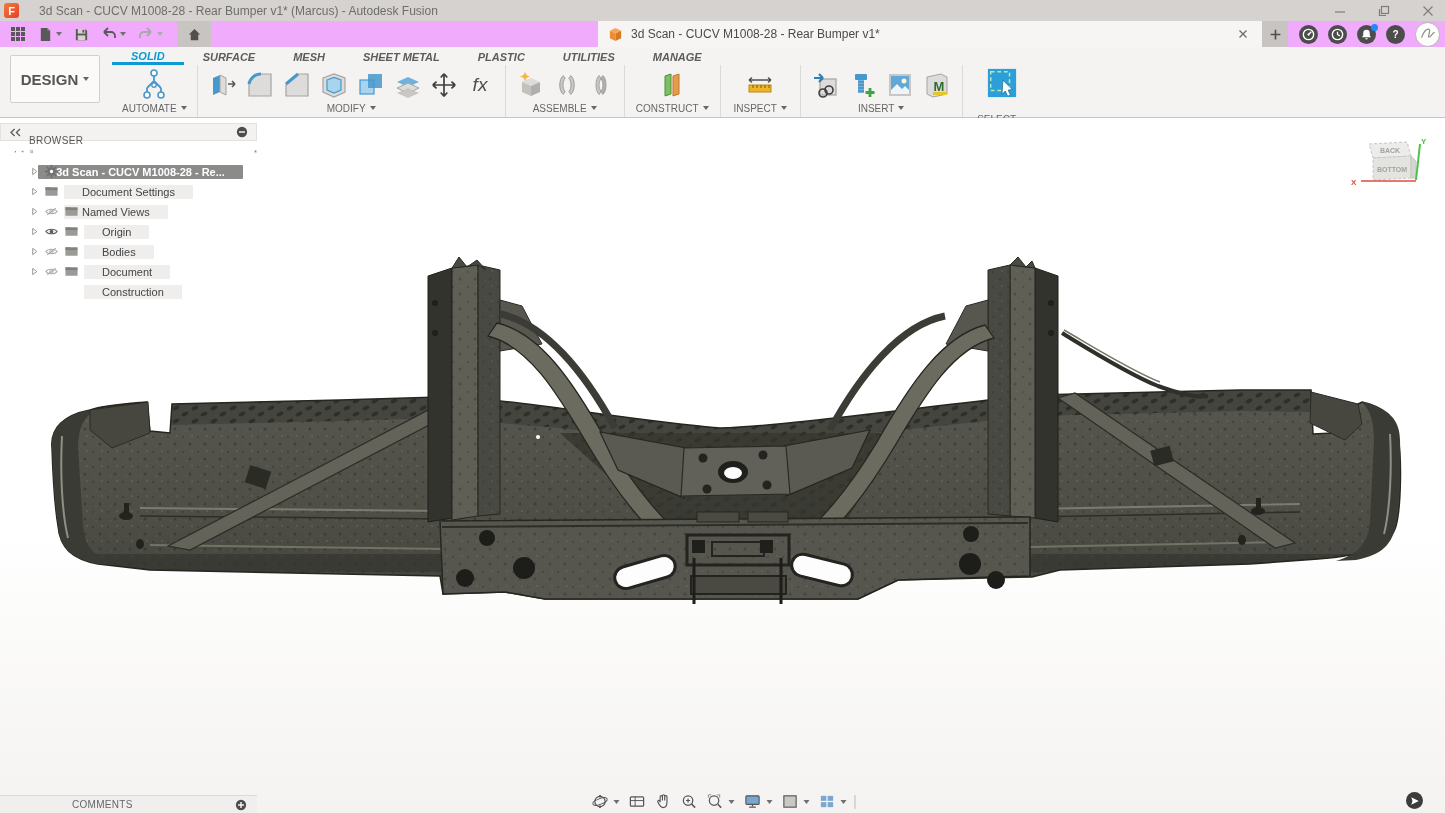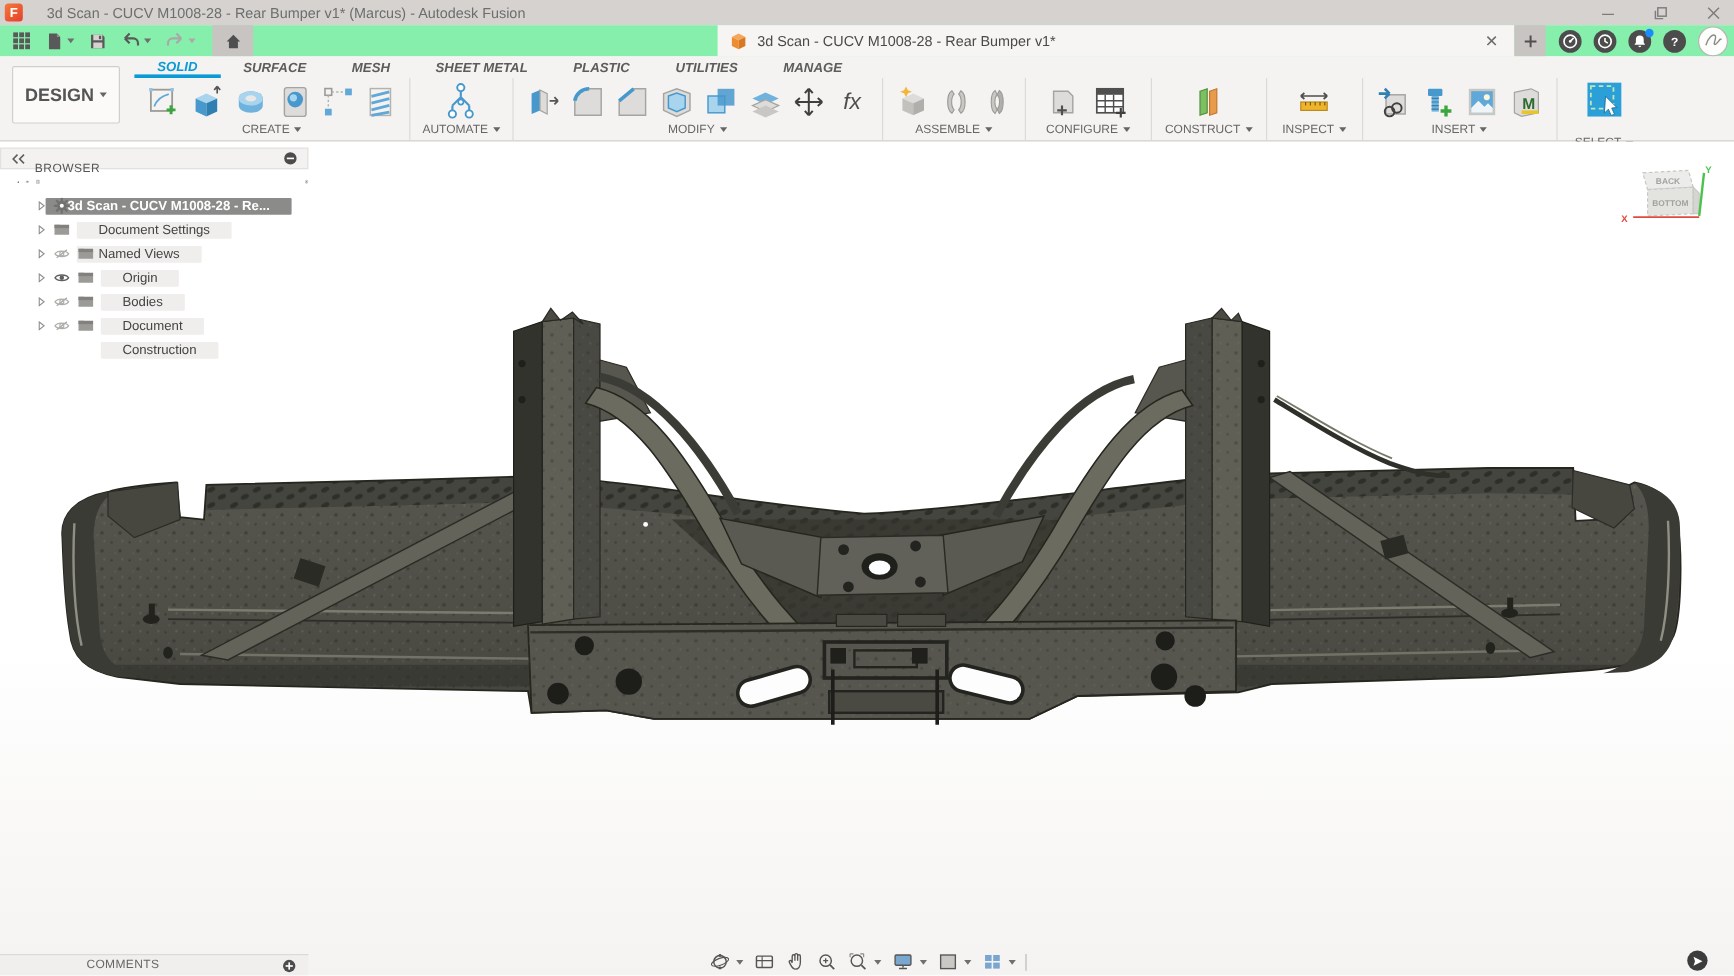--- a/index.html
+++ b/index.html
@@ -8,21 +8,21 @@
   
   .titlebar { height:21px; background:#d5d2cf; display:flex; align-items:center; padding-left:4px; position:relative; }
   .app-logo { width:15px; height:15px; border-radius:3px; background:linear-gradient(140deg,#f5793b,#e2402b);
               color:#fff; font-size:11px; font-weight:bold; display:flex; align-items:center; justify-content:center; }
   .win-title { font-size:12px; color:#6e6e6e; margin-left:20px; }
   .win-controls { position:absolute; right:10px; top:0; height:21px; display:flex; align-items:center; gap:30px; }
   .win-btn { width:14px; height:14px; display:flex; align-items:center; justify-content:center; }
   .win-btn svg { stroke:#7d7d7d; fill:none; stroke-width:1.2; }
 
   
-  .tabstrip { height:26px; background:#86efac; position:relative; }
+  .tabstrip { height:26px; background:#f0abfc; position:relative; }
   .qat { position:absolute; left:6px; top:0; height:26px; display:flex; align-items:center; gap:4px; }
   .qat-btn { height:24px; display:flex; align-items:center; padding:0 4px; }
   .qat-caret { width:0;height:0;border-left:3px solid transparent;border-right:3px solid transparent;border-top:4px solid #6f6f6f; margin-left:3px; }
   .qat-caret.lt { border-top-color:#aaa; }
   .home-btn { width:34px; height:26px; background:#c7c4c1; display:flex; align-items:center; justify-content:center; margin-left:6px; }
   .doc-tab { position:absolute; left:598px; top:0; width:664px; height:26px; background:#f6f5f4; display:flex; align-items:center; padding:0 10px; }
   .doc-tab-label { font-size:12px; color:#4a4a4a; margin-left:8px; }
   .tab-close { margin-left:auto; width:18px; height:18px; display:flex; align-items:center; justify-content:center; }
   .new-tab { position:absolute; left:1262px; top:0; width:26px; height:26px; background:#c7c4c1; display:flex; align-items:center; justify-content:center; }
   .top-icons { position:absolute; right:5px; top:0; height:26px; display:flex; align-items:center; gap:10px; }
@@ -483,46 +483,20 @@
     <div class="ribbon-tabs">
       <span class="ribbon-tab active">SOLID</span>
       <span class="ribbon-tab">SURFACE</span>
       <span class="ribbon-tab">MESH</span>
       <span class="ribbon-tab">SHEET METAL</span>
       <span class="ribbon-tab">PLASTIC</span>
       <span class="ribbon-tab">UTILITIES</span>
       <span class="ribbon-tab">MANAGE</span>
     </div>
     <div class="ribbon-tools">
-      <div class="tool-group" style="min-width:225px">
-        <div class="group-icons">
-          <svg class="ic" width="28" height="30">
-              <use href="#ic-sketch"></use>
-            </svg>
-          <svg class="ic" width="30" height="30">
-              <use href="#ic-extrude"></use>
-            </svg>
-          <svg class="ic" width="30" height="30">
-              <use href="#ic-revolve"></use>
-            </svg>
-          <svg class="ic" width="30" height="30">
-              <use href="#ic-hole"></use>
-            </svg>
-          <svg class="ic" width="28" height="30">
-              <use href="#ic-pattern"></use>
-            </svg>
-          <svg class="ic" width="28" height="30">
-              <use href="#ic-coil"></use>
-            </svg>
-        </div>
-        <div class="group-label">
-            <span>CREATE</span>
-            <span class="caret"></span>
-          </div>
-      </div>
       <div class="tool-group" style="min-width:80px">
         <div class="group-icons">
             <svg class="ic" width="34" height="34">
               <use href="#ic-automate"></use>
             </svg>
           </div>
         <div class="group-label">
             <span>AUTOMATE</span>
             <span class="caret"></span>
           </div>
@@ -566,34 +540,20 @@
             </svg>
           <svg class="ic" width="28" height="30">
               <use href="#ic-joint"></use>
             </svg>
           <svg class="ic" width="26" height="30">
               <use href="#ic-rigid"></use>
             </svg>
         </div>
         <div class="group-label">
             <span>ASSEMBLE</span>
-            <span class="caret"></span>
-          </div>
-      </div>
-      <div class="tool-group" style="min-width:105px">
-        <div class="group-icons">
-          <svg class="ic" width="30" height="30">
-              <use href="#ic-config"></use>
-            </svg>
-          <svg class="ic" width="32" height="30">
-              <use href="#ic-table"></use>
-            </svg>
-        </div>
-        <div class="group-label">
-            <span>CONFIGURE</span>
             <span class="caret"></span>
           </div>
       </div>
       <div class="tool-group" style="min-width:96px">
         <div class="group-icons">
             <svg class="ic" width="30" height="32">
               <use href="#ic-planes"></use>
             </svg>
           </div>
         <div class="group-label">

